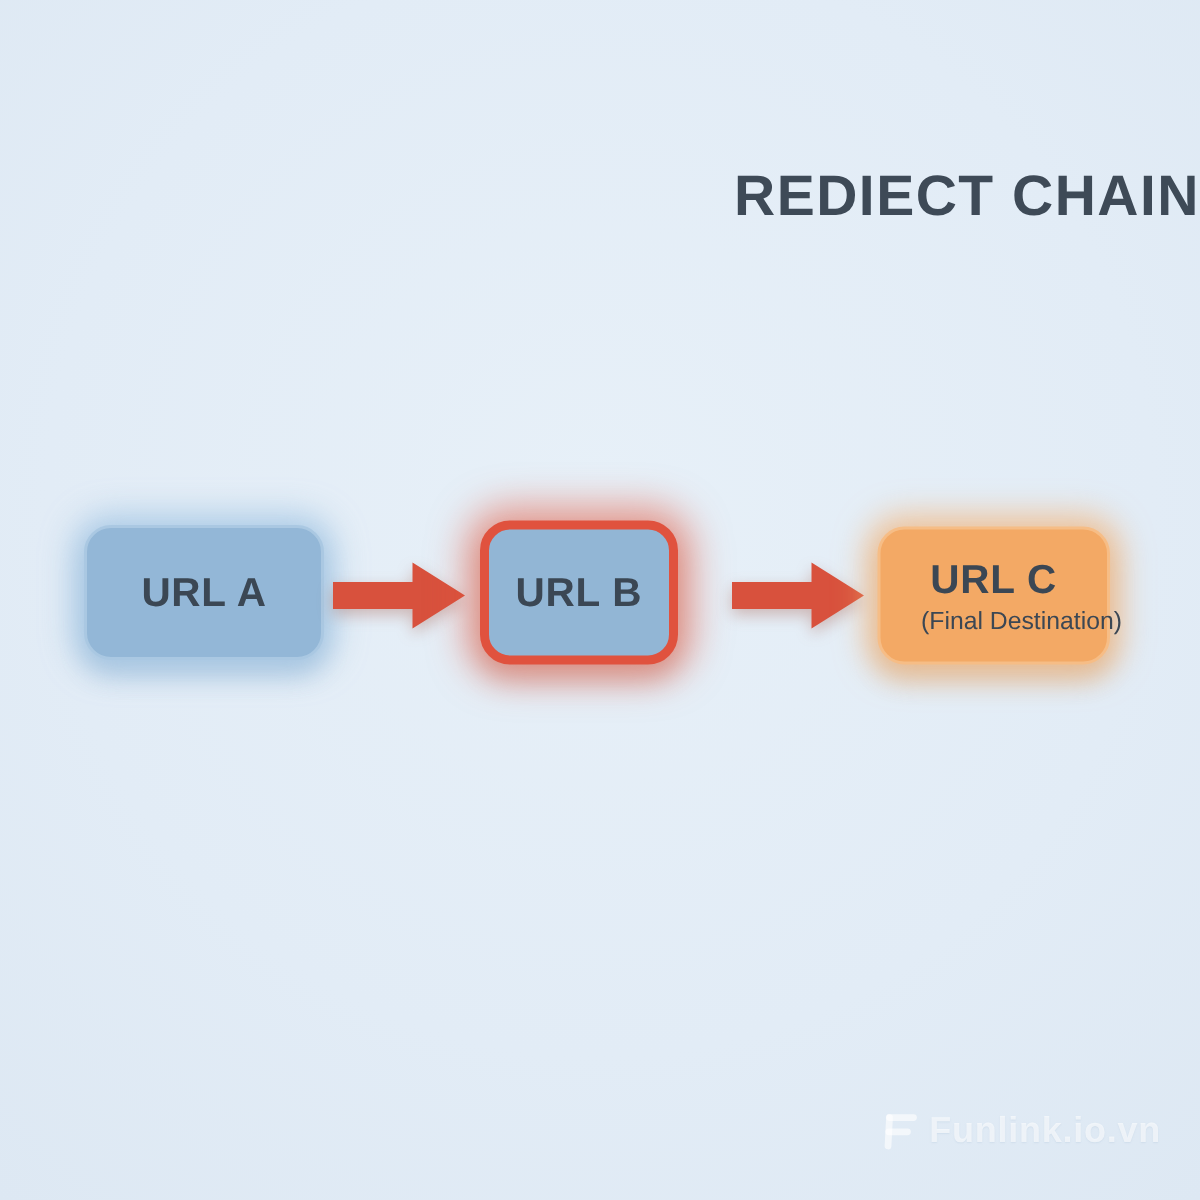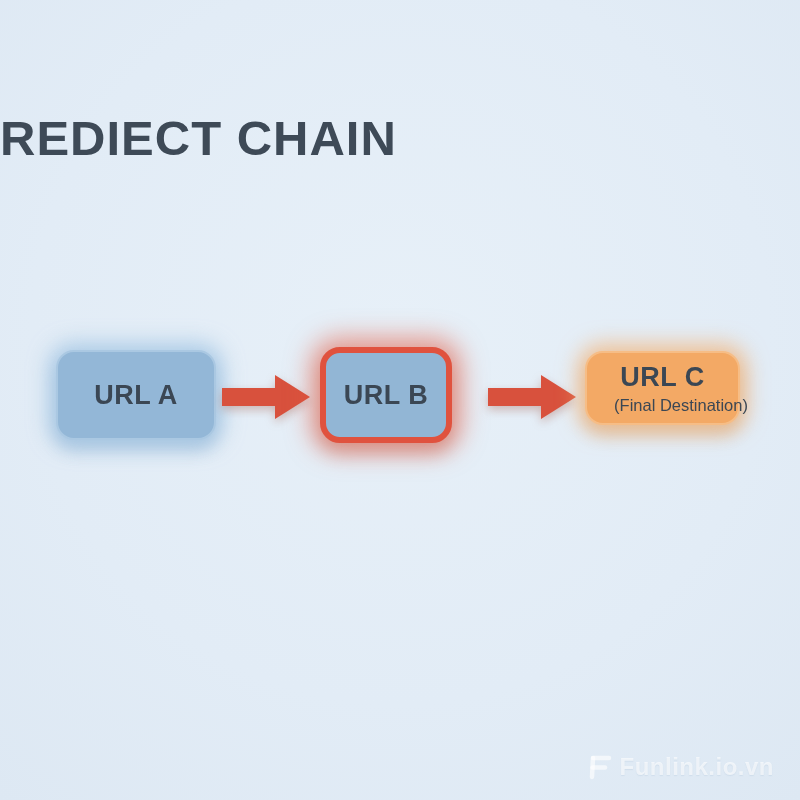--- a/index.html
+++ b/index.html
@@ -9,22 +9,22 @@
     height: 800px;
     overflow: hidden;
     background: radial-gradient(circle at 50% 42%, #e7f0f8 0%, #e2ecf6 60%, #dde8f3 100%);
     font-family: "Liberation Sans", sans-serif;
   }
   .title {
     position: absolute;
     top: 110px;
     left: 0;
     width: 100%;
-    text-align: left;
-    font-size: 49px;
+    text-align: right;
+    font-size: 38px;
     font-weight: bold;
     letter-spacing: 1px;
     color: #3e4a57;
   }
   .node {
     position: absolute;
     display: flex;
     flex-direction: column;
     align-items: center;
     justify-content: center;
@@ -52,37 +52,37 @@
     box-shadow: 0 0 20px 8px rgba(150, 190, 225, 0.65), 0 10px 16px rgba(110, 150, 190, 0.30);
   }
   .node-b {
     left: 320px; top: 347px; width: 132px; height: 96px;
     background: #92b6d5;
     border: 6px solid #e0523e;
     border-radius: 20px;
     box-shadow: 0 0 24px 10px rgba(228, 88, 62, 0.55), 0 10px 16px rgba(160, 90, 75, 0.25);
   }
   .node-c {
-    left: 585px; top: 351px; width: 155px; height: 74px;
+    left: 585px; top: 351px; width: 155px; height: 92px;
     background: #f3a965;
     border: 2px solid #f6bd86;
     box-shadow: 0 0 20px 8px rgba(245, 175, 110, 0.65), 0 10px 16px rgba(190, 140, 90, 0.30);
   }
   .arrow {
     position: absolute;
     width: 90px;
     height: 48px;
     filter: drop-shadow(0 4px 5px rgba(160, 80, 60, 0.35));
   }
   .arrow-1 { left: 222px; top: 373px; }
   .arrow-2 { left: 488px; top: 373px; }
   .watermark {
     position: absolute;
     right: 26px;
-    bottom: 19px;
+    bottom: 32px;
     display: flex;
     align-items: flex-end;
     gap: 7px;
     color: rgba(255, 255, 255, 0.62);
     font-weight: bold;
     font-size: 24px;
     letter-spacing: 0.5px;
     text-shadow: 0 1px 1px rgba(180, 200, 220, 0.35);
   }
   .watermark svg { display: block; }

